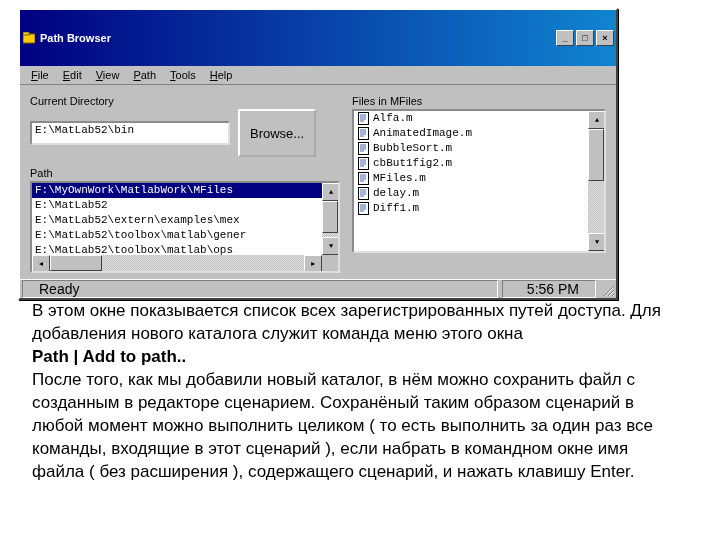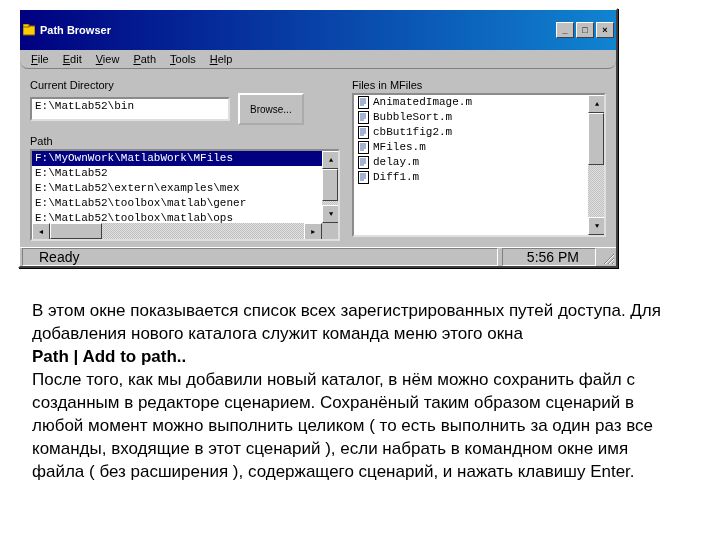--- a/index.html
+++ b/index.html
@@ -26,21 +26,21 @@
     font-family: Tahoma, "MS Sans Serif", sans-serif;
     font-size: 11px;
     color: #000;
   }
   .titlebar {
     height: 32px;
     background: linear-gradient(to right, #000080, #1084d0);
     color: #fff;
     display: flex;
     align-items: center;
-    padding: 4px 2px;
+    padding: 12px 2px;
   }
   .titlebar .app-icon {
     width: 14px; height: 14px; margin-right: 4px;
     display: flex; align-items: center; justify-content: center;
   }
   .titlebar .title-text { font-weight: bold; font-size: 11px; }
   .titlebar .spacer { flex: 1; }
   .tb-btn {
     width: 16px; height: 14px; margin-left: 2px;
     background: #c0c0c0;
@@ -50,21 +50,20 @@
     font-family: Arial; font-size: 9px; font-weight: bold;
     display: flex; align-items: center; justify-content: center;
     color: #000;
   }
   .menubar {
     height: 18px;
     display: flex;
     align-items: center;
     padding: 0 4px;
     border-bottom: 1px solid #808080;
-    border-radius: 8px;
   }
   .menu-item {
     padding: 1px 7px;
     font-size: 11px;
   }
   .menu-item u { text-decoration: underline; }
   .client {
     padding: 10px 10px 6px 10px;
     display: flex;
     gap: 12px;
@@ -79,24 +78,24 @@
     border: 2px inset #dfdfdf;
     font-family: "Courier New", monospace;
     font-size: 11px;
     padding: 1px 3px;
     flex: 1;
     overflow: hidden;
     white-space: nowrap;
   }
   .btn {
     height: 20px;
-    padding: 4px 10px;
+    padding: 12px 10px;
     background: #c0c0c0;
     border: 2px outset #fff;
-    font-size: 10px;
+    font-size: 13px;
     display: flex; align-items: center; justify-content: center;
   }
   .listbox {
     position: relative;
     background: #fff;
     border: 2px inset #dfdfdf;
     font-family: "Courier New", monospace;
     font-size: 11px;
     overflow: hidden;
   }
@@ -242,20 +241,32 @@
         </div>
         <div class="corner"></div>
       </div>
     </div>
 
     <div class="col-right">
       <div class="lbl">Files in MFiles</div>
       <div class="listbox" style="height:140px;">
         <div class="list-inner no-h">
 
+          <div class="list-row">
+            <span class="file-ico">
+              <svg width="11" height="13" viewBox="0 0 11 13">
+                  <rect x="0.5" y="0.5" width="10" height="12" fill="#fff" stroke="#000"></rect>
+                  <line x1="2" y1="3" x2="8" y2="3" stroke="#46a"></line>
+                  <line x1="2" y1="5" x2="8" y2="5" stroke="#46a"></line>
+                  <line x1="2" y1="7" x2="8" y2="7" stroke="#46a"></line>
+                  <line x1="2" y1="9" x2="6" y2="9" stroke="#46a"></line>
+                </svg>
+            </span>
+            <span>Alfa.m</span>
+          </div>
           <div class="list-row">
             <span class="file-ico">
               <svg width="11" height="13" viewBox="0 0 11 13">
                   <rect x="0.5" y="0.5" width="10" height="12" fill="#fff" stroke="#000"></rect>
                   <line x1="2" y1="3" x2="8" y2="3" stroke="#46a"></line>
                   <line x1="2" y1="5" x2="8" y2="5" stroke="#46a"></line>
                   <line x1="2" y1="7" x2="8" y2="7" stroke="#46a"></line>
                   <line x1="2" y1="9" x2="6" y2="9" stroke="#46a"></line>
                 </svg>
             </span>

